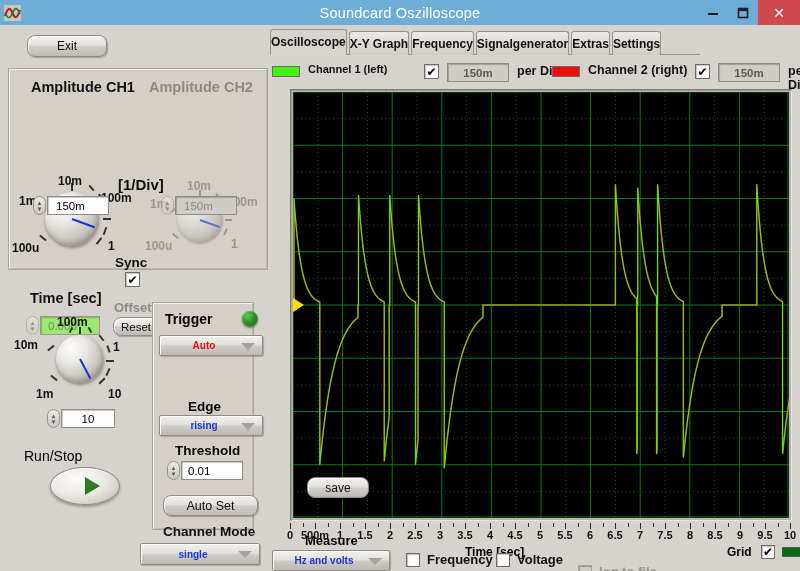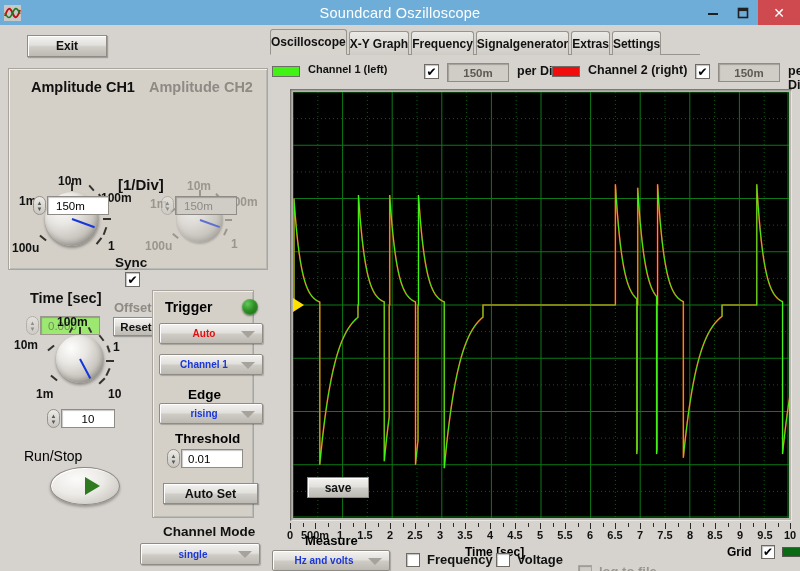--- a/index.html
+++ b/index.html
@@ -38,24 +38,24 @@
 
   
   .panel {
     background:#d4d0c8;
     border:1px solid #a9a49d;
     box-shadow: inset 1px 1px 0 #f2f0ec, inset -1px -1px 0 #babab4;
   }
   .btn3d {
     background:linear-gradient(to bottom,#f4f3f1 0%,#e2e0dc 45%,#cfcdc7 55%,#bdbab4 100%);
     border:1px solid #8f8b85;
-    border-radius:0;
+    border-radius:8px;
     box-shadow: inset 1px 1px 0 #ffffff, 1px 1px 1px rgba(0,0,0,.25);
     display:flex; align-items:center; justify-content:center;
-    font-weight:bold; color:#111;
+    font-weight:normal; color:#111;
     cursor:default; user-select:none;
   }
   .field {
     background:#ffffff;
     border:1px solid #8f8b85;
     box-shadow: inset 1px 1px 1px rgba(0,0,0,.22);
     display:flex; align-items:center;
     font-size:11.5px; color:#000;
   }
   .field.dim { background:#d0ccc6; color:#8e8a84; }
@@ -125,21 +125,21 @@
     box-shadow: 0 2px 3px rgba(0,0,0,.3), inset 1px 1px 0 #fff;
     display:flex; align-items:center; justify-content:center;
   }
   #runstop-btn .play {
     width:0;height:0;margin-left:14px;
     border-left:15px solid #2f7a20;
     border-top:9px solid transparent;
     border-bottom:9px solid transparent;
   }
 
-  #trigger-group { position:absolute; left:152px; top:290px; width:102px; height:228px; }
+  #trigger-group { position:absolute; left:152px; top:302px; width:102px; height:228px; }
   #trigger-label { position:absolute; left:12px; top:8px; font-size:14px; font-weight:bold; }
   #trigger-led {
     position:absolute; left:89px; top:8px; width:16px; height:16px; border-radius:50%;
     background: radial-gradient(circle at 35% 30%, #63c95c 0%, #2e8f24 45%, #145c10 100%);
     box-shadow: 0 1px 2px rgba(0,0,0,.45), inset 0 0 2px rgba(255,255,255,.4);
   }
   .ddown {
     background:linear-gradient(to bottom,#f3f2f0 0%,#e2e0dc 45%,#cecbc5 55%,#bcb9b3 100%);
     border:1px solid #8f8b85; border-radius:2px;
     box-shadow: inset 1px 1px 0 #ffffff, 1px 1px 1px rgba(0,0,0,.22);
@@ -366,24 +366,20 @@
 
   <div class="panel" id="trigger-group">
     <div id="trigger-label">Trigger</div>
     <div id="trigger-led"></div>
 
     <div class="ddown" style="position:absolute;left:6px;top:32px;width:104px;height:21px;color:#e01010;">
       <span class="txt">Auto</span>
       <span class="arrow"></span>
     </div>
 
-    <div class="ddown" style="position:absolute;left:6px;top:63px;width:104px;height:21px;color:#1a36d8;">
-      <span class="txt">Channel 1</span>
-      <span class="arrow"></span>
-    </div>
 
     <div id="edge-label">Edge</div>
 
     <div class="ddown" style="position:absolute;left:6px;top:112px;width:104px;height:21px;color:#1a36d8;">
       <span class="txt">rising</span>
       <span class="arrow"></span>
     </div>
 
     <div id="thr-label">Threshold</div>
     <div class="spin" style="position:absolute;left:14px;top:158px;">

